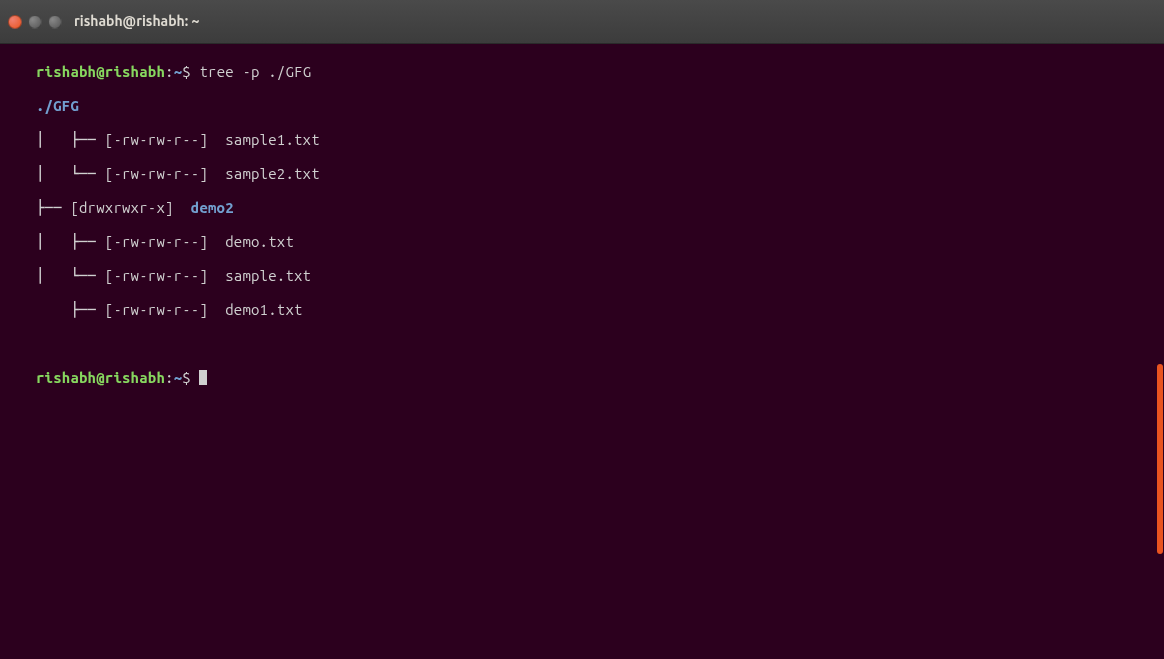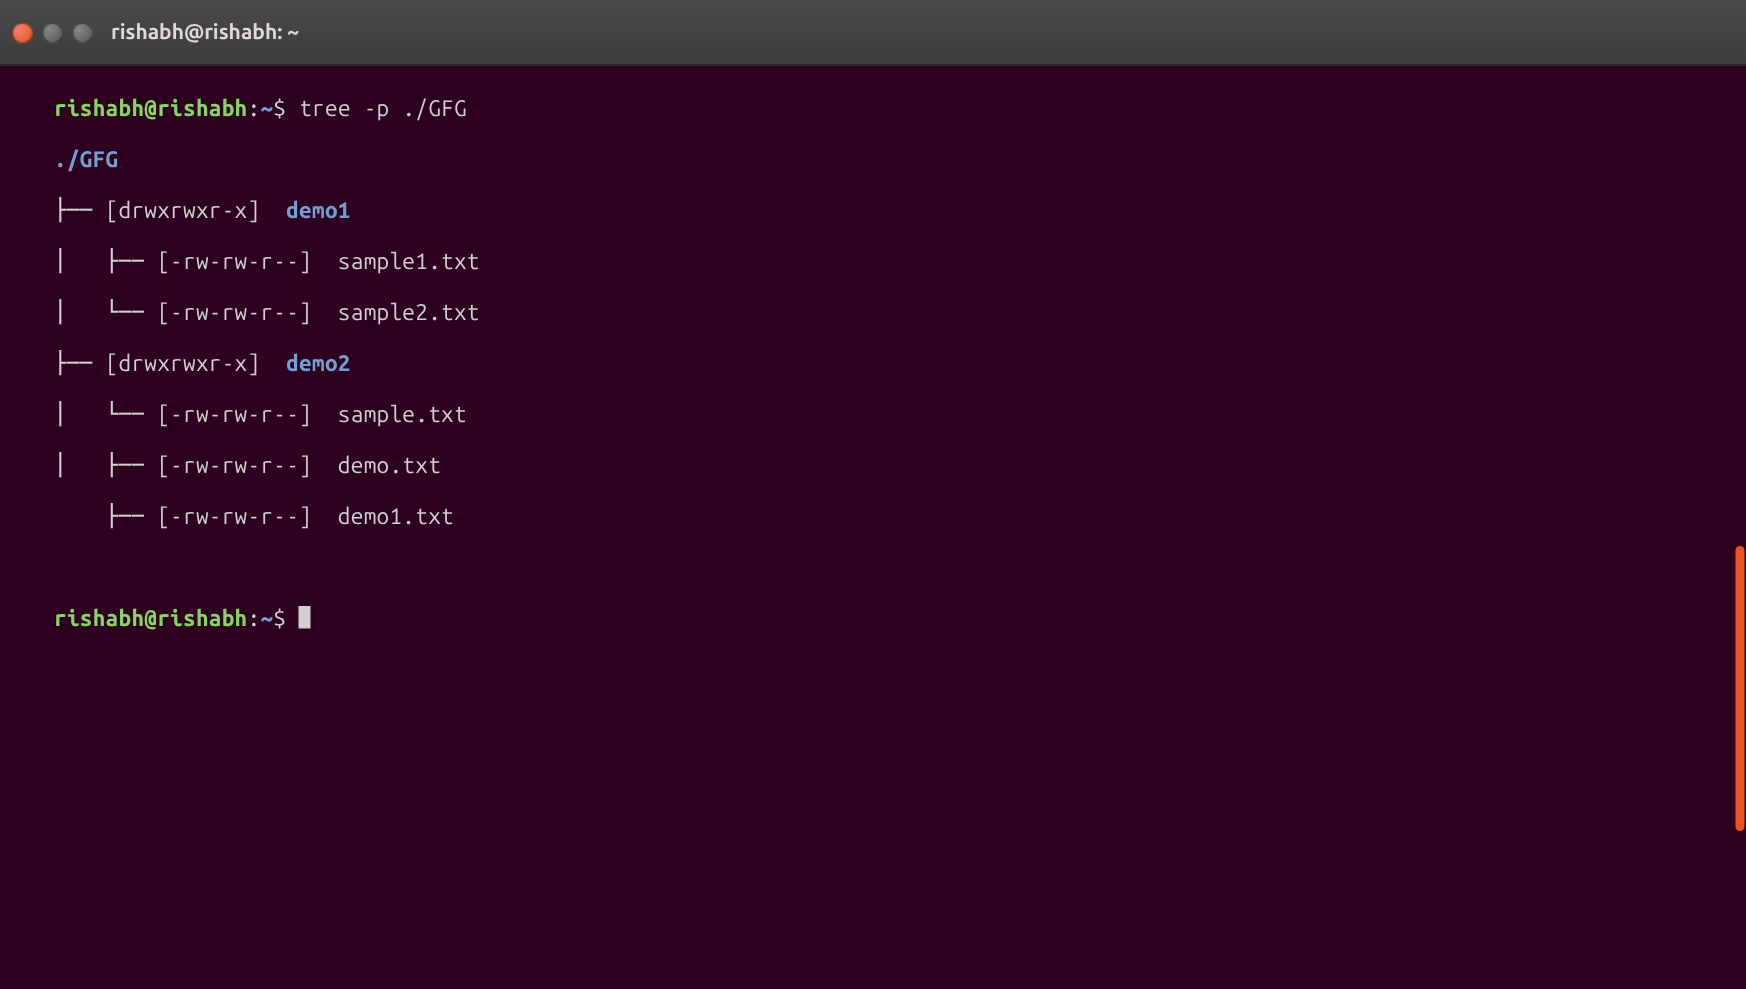--- a/index.html
+++ b/index.html
@@ -120,23 +120,22 @@
     <div class="window-btn btn-close"></div>
     <div class="window-btn btn-min"></div>
     <div class="window-btn btn-max"></div>
   </div>
   <div class="title-text">rishabh@rishabh: ~</div>
 </div>
 
 <div class="terminal">
 <span class="line"><span class="prompt-user">rishabh@rishabh</span><span class="prompt-sep">:</span><span class="prompt-path">~</span><span class="prompt-sep">$</span> <span class="cmd">tree -p ./GFG</span></span>
 <span class="line"><span class="dir">./GFG</span></span>
-<span class="line"><span class="tree-branch">├── </span><span class="perm">[drwxrwxr-x]  </span><span class="dir">demo1</span></span>
 <span class="line"><span class="tree-branch">│   ├── </span><span class="perm">[-rw-rw-r--]  </span><span class="file">sample1.txt</span></span>
 <span class="line"><span class="tree-branch">│   └── </span><span class="perm">[-rw-rw-r--]  </span><span class="file">sample2.txt</span></span>
 <span class="line"><span class="tree-branch">├── </span><span class="perm">[drwxrwxr-x]  </span><span class="dir">demo2</span></span>
+<span class="line"><span class="tree-branch">│   ├── </span><span class="perm">[-rw-rw-r--]  </span><span class="file">demo.txt</span></span>
 <span class="line"><span class="tree-branch">│   └── </span><span class="perm">[-rw-rw-r--]  </span><span class="file">sample.txt</span></span>
-<span class="line"><span class="tree-branch">│   ├── </span><span class="perm">[-rw-rw-r--]  </span><span class="file">demo.txt</span></span>
 <span class="line"><span class="tree-branch">    ├── </span><span class="perm">[-rw-rw-r--]  </span><span class="file">demo1.txt</span></span>
 <span class="line"> </span>
 <span class="line"><span class="prompt-user">rishabh@rishabh</span><span class="prompt-sep">:</span><span class="prompt-path">~</span><span class="prompt-sep">$</span> <span class="cursor"></span></span>
 <div class="scrollbar-indicator"></div>
 </div>
 
 </body></html>

